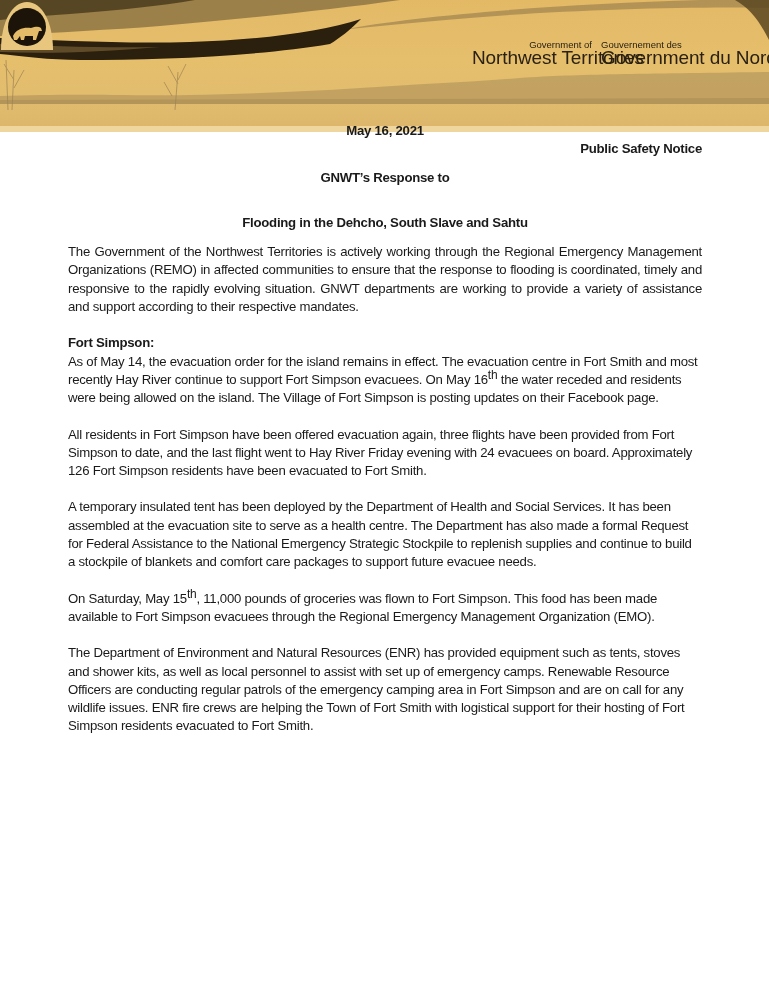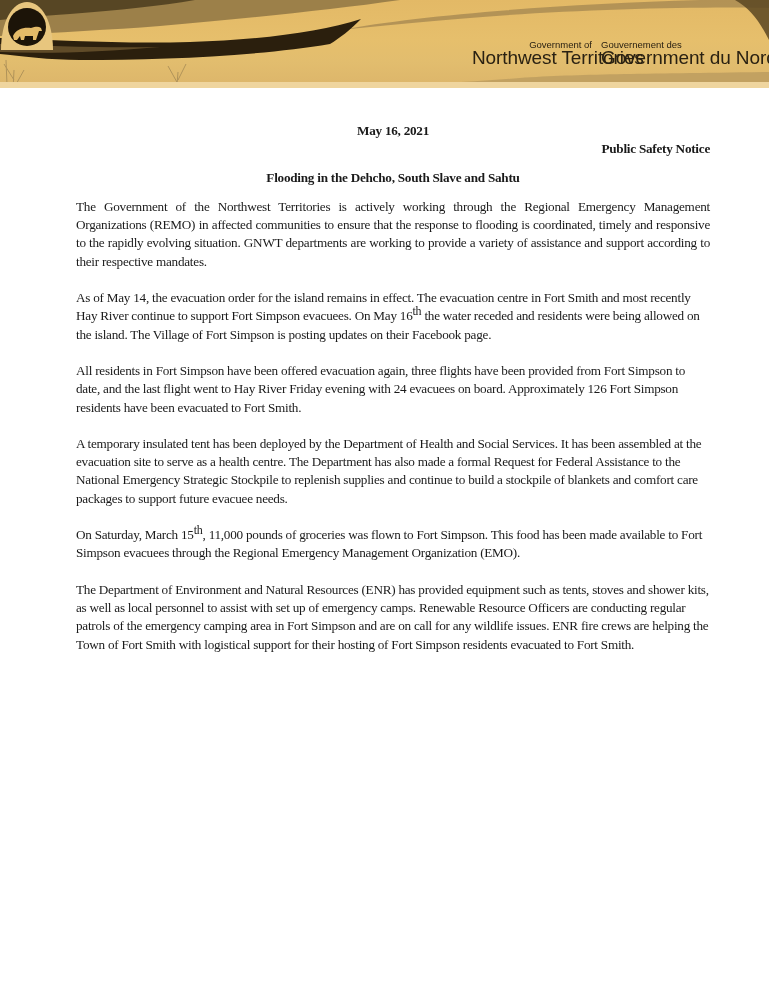--- a/index.html
+++ b/index.html
@@ -1,41 +1,41 @@
 <!DOCTYPE html>
 <html><head>
   <meta charset="utf-8">
   <style>
     html, body { margin: 0; padding: 0; background: #ffffff; }
     body { width: 769px; height: 1000px; position: relative; overflow: hidden;
            font-family: "Liberation Sans", "DejaVu Sans", sans-serif; color: #1a1a1a; }
 
     
-    .banner { position: absolute; left: 0; top: 0; width: 769px; height: 88px; overflow: hidden;
+    .banner { position: absolute; left: 0; top: 0; width: 769px; height: 132px; overflow: hidden;
               background: linear-gradient(180deg, #e3b966 0%, #e6bf6c 45%, #e2bd6e 70%, #dcb56a 100%); }
     .banner svg { position: absolute; left: 0; top: 0; }
     .banner-bottom-strip { position: absolute; left: 0; bottom: 0; width: 769px; height: 6px; background: #efd59e; }
 
     .logo { position: absolute; left: 29px; top: 27px; width: 54px; height: 52px; }
 
     .gov-block { position: absolute; top: 40px; font-family: "Liberation Sans", sans-serif; color: #2a2112; }
     .gov-en { left: 472px; text-align: right; width: 120px; }
     .gov-fr { left: 601px; width: 160px; }
     .gov-small { font-size: 9.5px; line-height: 10px; }
     .gov-big { font-size: 19px; line-height: 15px; letter-spacing: -0.1px; white-space: nowrap; }
     .gov-en .gov-small { padding-right: 0; }
 
     
-    .doc { position: absolute; left: 76px; top: 122px; width: 634px; font-family: Liberation Serif, serif;
+    .doc { position: absolute; left: 68px; top: 122px; width: 634px; font-family: Liberation Sans, sans-serif;
            font-size: 13.2px; line-height: 18.3px; letter-spacing: -0.25px; }
     .center { text-align: center; font-weight: bold; }
     .date { margin: 0; }
     .notice { margin: 0 0 10px 0; text-align: right; }
     .title1, .title2 { margin: 0; }
-    .title2 { margin-bottom: 11px; }
+    .title2 { margin-bottom: 11px; margin-top: 27px; }
     p { margin: 0 0 18px 0; }
     p.justify { text-align: justify; }
     .section-head { font-weight: bold; margin: 0; }
     sup { font-size: 12px; line-height: 0; vertical-align: super; }
   </style>
 </head>
 <body>
 
 <div class="banner">
   <svg width="769" height="110" viewBox="0 0 769 110">
@@ -71,26 +71,28 @@
   </div>
   <div class="gov-block gov-fr">
     <div class="gov-small">Gouvernement des</div>
     <div class="gov-big">Government du Nord-Ouest</div>
   </div>
 </div>
 
 <div class="doc">
   <div class="center date">May 16, 2021</div>
   <div class="center notice">Public Safety Notice</div>
+  <div class="center title1">GNWT’s Response to</div>
   <div class="center title2">Flooding in the Dehcho, South Slave and Sahtu</div>
 
   <p class="justify">The Government of the Northwest Territories is actively working through the Regional Emergency Management Organizations (REMO) in affected communities to ensure that the response to flooding is coordinated, timely and responsive to the rapidly evolving situation. GNWT departments are working to provide a variety of assistance and support according to their respective mandates.</p>
 
+  <div class="section-head">Fort Simpson:</div>
   <p><span>As of May 14, the evacuation order for the island remains in effect. The evacuation centre in Fort Smith and most recently Hay River continue to support Fort Simpson evacuees. On May 16</span><sup>th</sup><span> the water receded and residents were being allowed on the island. The Village of Fort Simpson is posting updates on their Facebook page.</span></p>
 
   <p>All residents in Fort Simpson have been offered evacuation again, three flights have been provided from Fort Simpson to date, and the last flight went to Hay River Friday evening with 24 evacuees on board.  Approximately 126 Fort Simpson residents have been evacuated to Fort Smith.</p>
 
   <p>A temporary insulated tent has been deployed by the Department of Health and Social Services. It has been assembled at the evacuation site to serve as a health centre. The Department has also made a formal Request for Federal Assistance to the National Emergency Strategic Stockpile to replenish supplies and continue to build a stockpile of blankets and comfort care packages to support future evacuee needs.</p>
 
-  <p><span>On Saturday, March 15</span><sup>th</sup><span>, 11,000 pounds of groceries was flown to Fort Simpson. This food has been made available to Fort Simpson evacuees through the Regional Emergency Management Organization (EMO).</span></p>
+  <p><span>On Saturday, May 15</span><sup>th</sup><span>, 11,000 pounds of groceries was flown to Fort Simpson. This food has been made available to Fort Simpson evacuees through the Regional Emergency Management Organization (EMO).</span></p>
 
   <p>The Department of Environment and Natural Resources (ENR) has provided equipment such as tents, stoves and shower kits, as well as local personnel to assist with set up of emergency camps. Renewable Resource Officers are conducting regular patrols of the emergency camping area in Fort Simpson and are on call for any wildlife issues.  ENR fire crews are helping the Town of Fort Smith with logistical support for their hosting of Fort Simpson residents evacuated to Fort Smith.</p>
 </div>
 
 </body></html>

